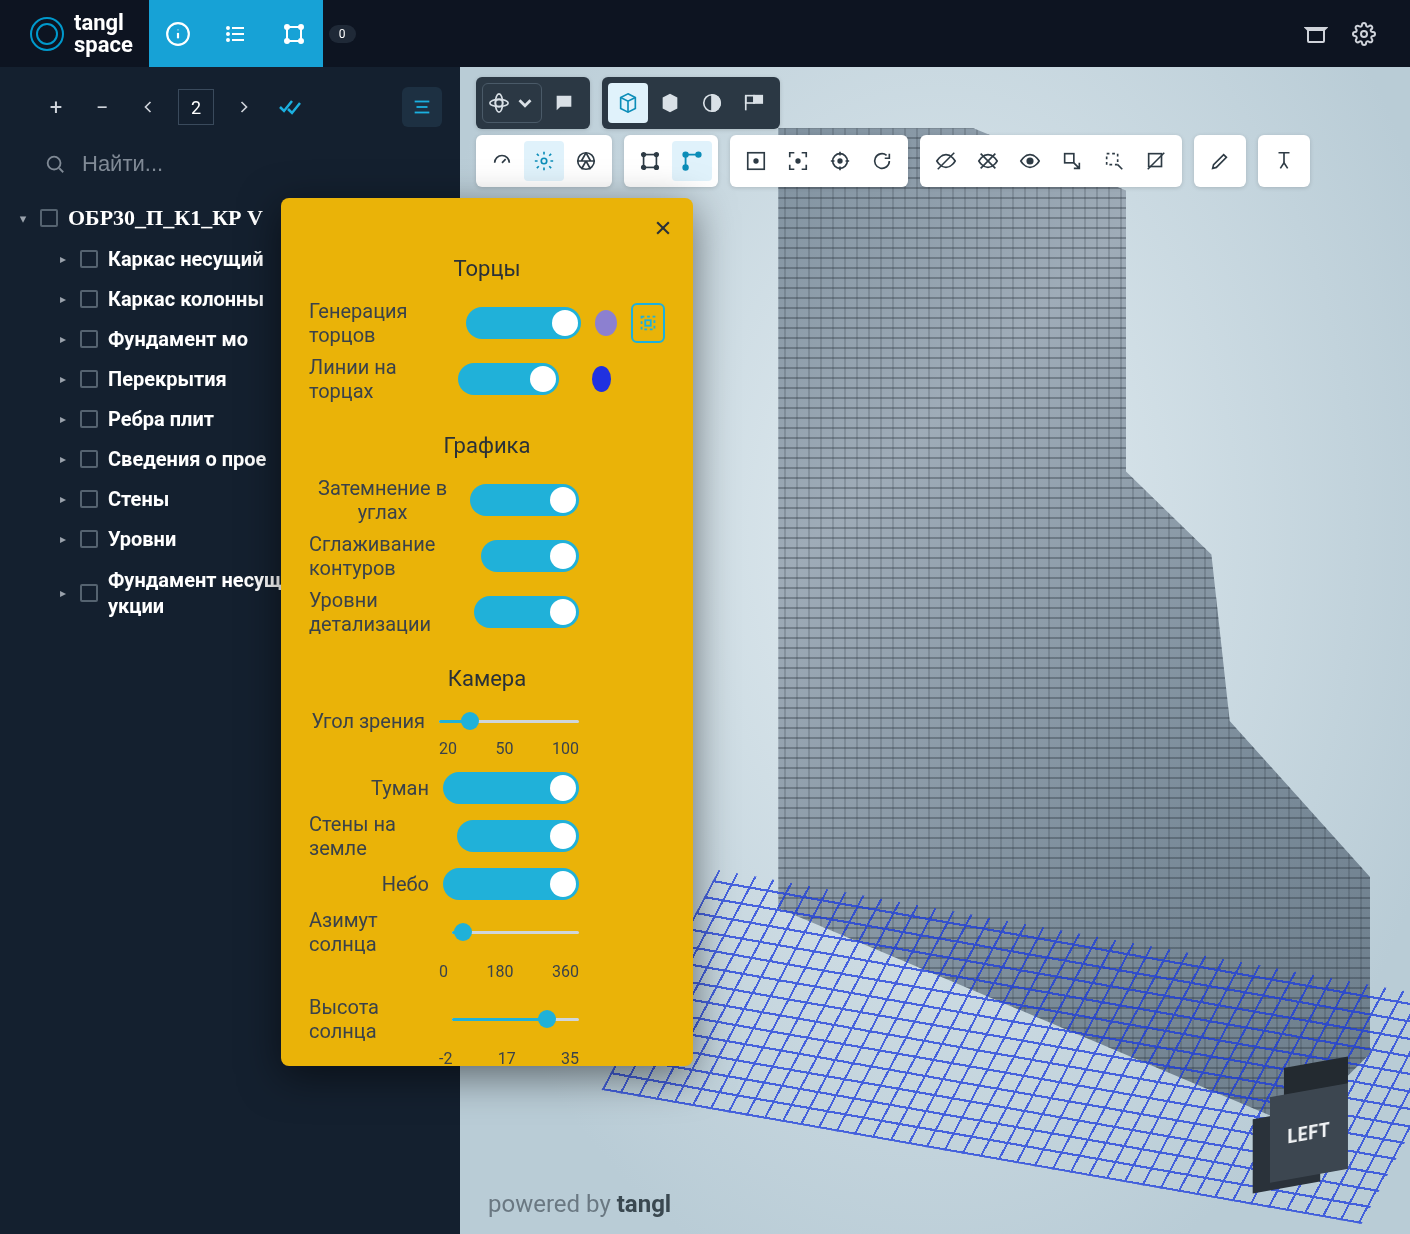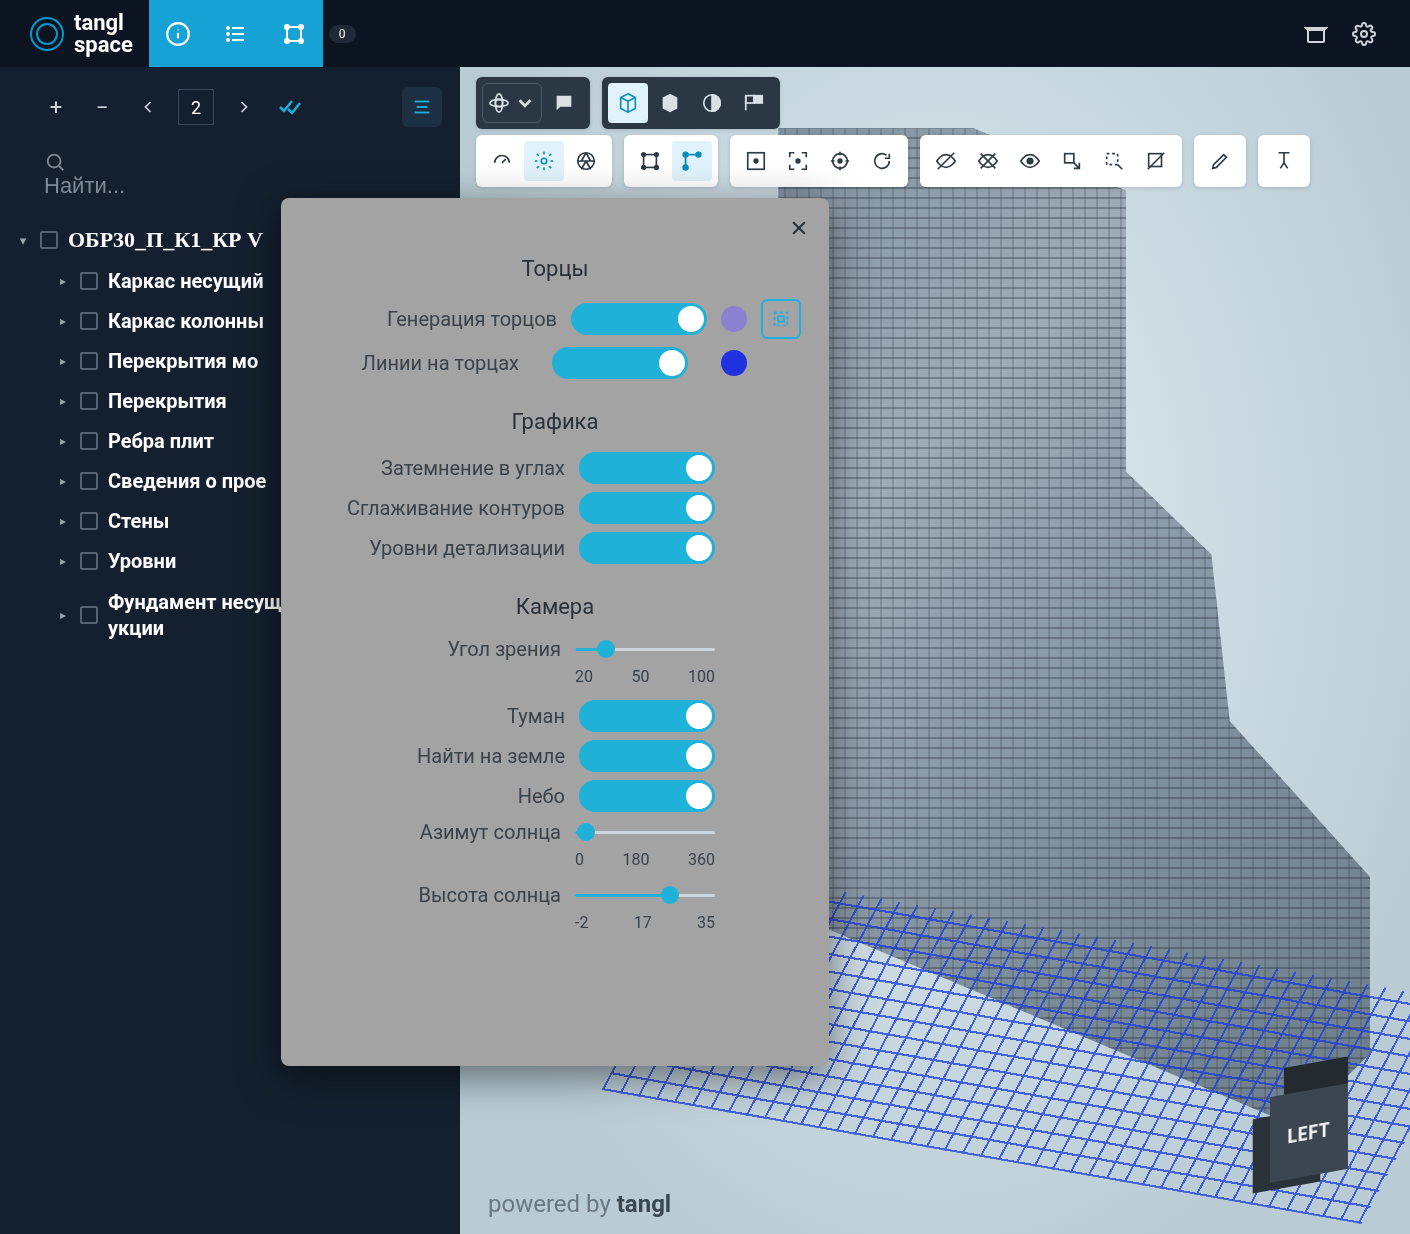--- a/index.html
+++ b/index.html
@@ -104,26 +104,25 @@
 .st-right {
   margin-left:auto;
   width:40px; height:40px;
   background:#1d3042;
   border-radius:6px;
   display:flex; align-items:center; justify-content:center;
   color:#1bb0e0; cursor:pointer;
 }
 
 .search-wrap {
-  display:flex; align-items:flex-start;
-  gap:0;
+  display:flex; align-items:center;
+  gap:16px;
   padding:14px 20px 14px 44px;
   color:#808a96;
   font-size:22px;
-  flex-direction:column;
 }
 .search-wrap svg { flex-shrink:0; }
 .search-input {
   background:transparent; border:none; outline:none;
   color:#cfd3da; font-size:22px;
   flex:1;
 }
 .search-input::placeholder { color:#808a96; }
 
 .tree {
@@ -255,23 +254,23 @@
   transform: rotateX(18deg) rotateY(-30deg);
   display:flex; align-items:center; justify-content:center;
   color:#f0f2f4; font-weight:800; font-size:20px; letter-spacing:1px;
   box-shadow: -26px 14px 0 -6px #2a323a, 8px -36px 0 -8px #232a30;
 }
 
 
 .modal {
   position:absolute;
   left:281px; top:198px;
-  width:548px;
+  width:412px;
   height:868px;
-  background:#a3a3a3;
+  background:#eab308;
   border-radius:8px;
   box-shadow:0 10px 40px rgba(0,0,0,0.5);
   padding:22px 28px 12px 28px;
   color:#2a3138;
   z-index:50;
 }
 .modal .close {
   position:absolute; right:20px; top:18px;
   font-size:24px; color:#2a3138; cursor:pointer;
   background:none; border:none;
@@ -454,21 +453,21 @@
             <span class="label">Каркас несущий</span>
           </div>
         <div class="tree-row child">
             <span class="arrow">▸</span>
             <span class="cb"></span>
             <span class="label">Каркас колонны</span>
           </div>
         <div class="tree-row child">
             <span class="arrow">▸</span>
             <span class="cb"></span>
-            <span class="label">Перекрытия мо</span>
+            <span class="label">Фундамент мо</span>
           </div>
         <div class="tree-row child">
             <span class="arrow">▸</span>
             <span class="cb"></span>
             <span class="label">Перекрытия</span>
           </div>
         <div class="tree-row child">
             <span class="arrow">▸</span>
             <span class="cb"></span>
             <span class="label">Ребра плит</span>
@@ -736,21 +735,21 @@
       <span>50</span>
       <span>100</span>
     </div>
   </div>
 
   <div class="row" style="padding-right:86px;">
     <span class="lbl">Туман</span>
     <div class="toggle"></div>
   </div>
   <div class="row" style="padding-right:86px;">
-    <span class="lbl">Найти на земле</span>
+    <span class="lbl">Стены на земле</span>
     <div class="toggle"></div>
   </div>
   <div class="row" style="padding-right:86px;">
     <span class="lbl">Небо</span>
     <div class="toggle"></div>
   </div>
   <div class="row" style="padding-right:86px;">
     <span class="lbl">Азимут солнца</span>
     <div class="slider-wrap">
       <div class="slider-track"></div>

